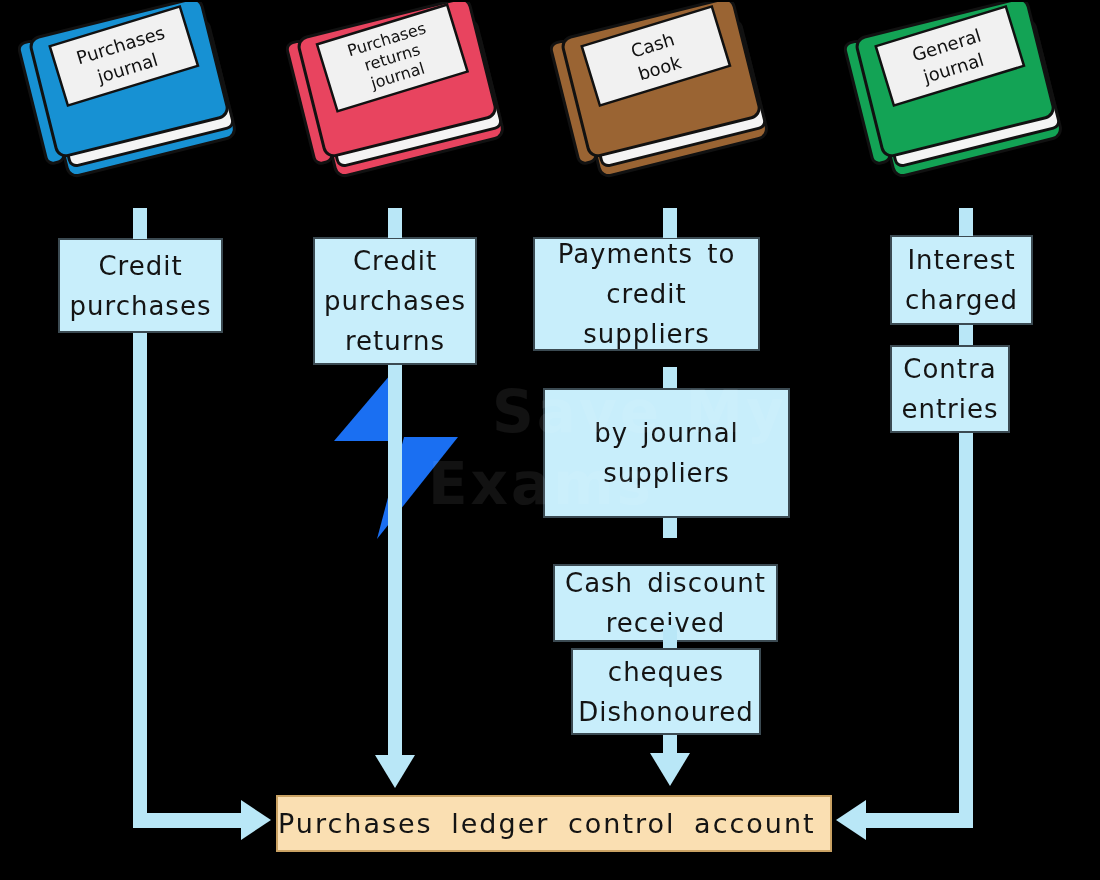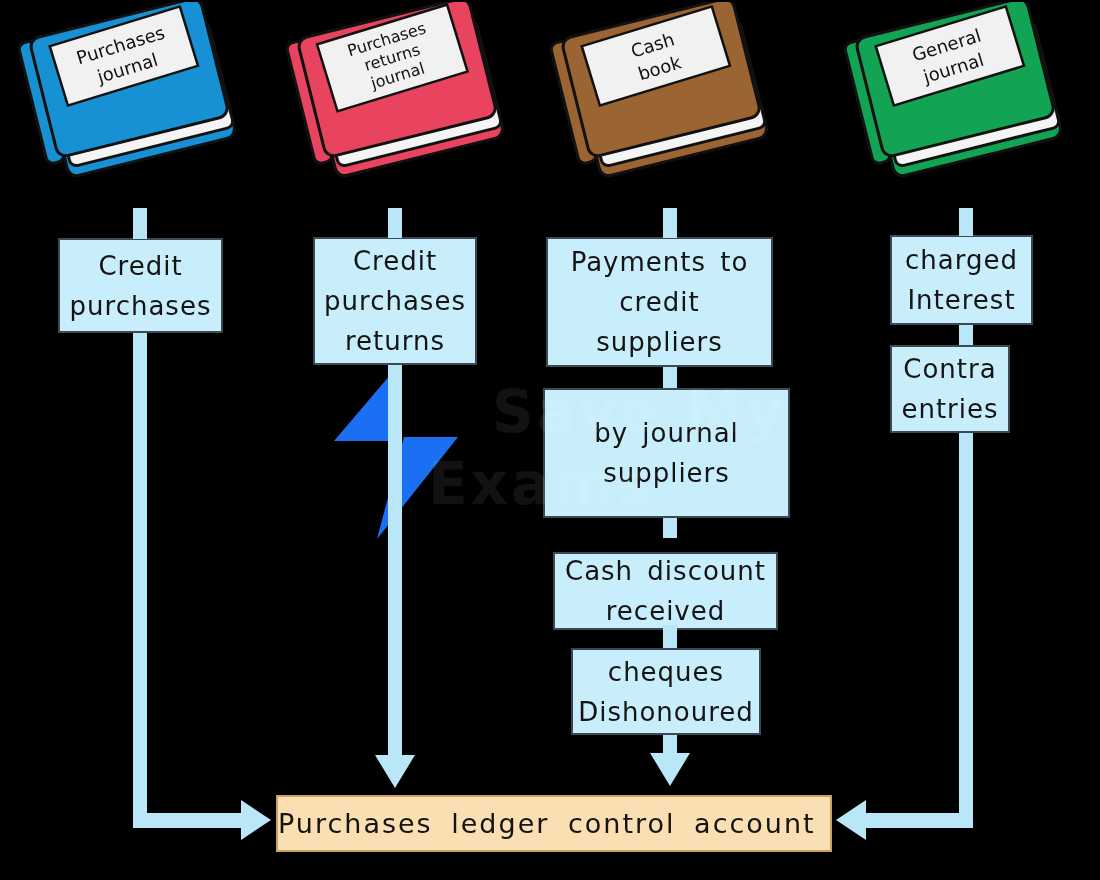--- a/index.html
+++ b/index.html
@@ -134,46 +134,46 @@
   <div class="arr-right" style="left:241px;top:800px"></div>
 
   <div class="nbox" style="left:313px;top:237px;width:164px;height:128px">
     <div>Credit</div>
     <div>purchases</div>
     <div>returns</div>
   </div>
   <div class="vline" style="left:388px;top:365px;height:390px"></div>
   <div class="arr-down" style="left:375px;top:755px"></div>
 
-  <div class="nbox" style="left:546px;top:237px;width:227px;height:130px">
+  <div class="nbox" style="left:533px;top:237px;width:227px;height:114px">
     <div>Payments to</div>
     <div>credit</div>
     <div>suppliers</div>
   </div>
   <div class="vline" style="left:663px;top:367px;height:21px"></div>
   <div class="nbox" style="left:543px;top:388px;width:247px;height:130px">
     <div>by journal</div>
     <div>suppliers</div>
   </div>
   <div class="vline" style="left:663px;top:518px;height:20px"></div>
-  <div class="nbox" style="left:553px;top:552px;width:225px;height:78px">
+  <div class="nbox" style="left:553px;top:564px;width:225px;height:78px">
     <div>Cash discount</div>
     <div>received</div>
   </div>
   <div class="vline" style="left:663px;top:625px;height:23px"></div>
   <div class="nbox" style="left:571px;top:648px;width:190px;height:87px">
     <div>cheques</div>
     <div>Dishonoured</div>
   </div>
   <div class="vline" style="left:663px;top:735px;height:20px"></div>
   <div class="arr-down" style="left:650px;top:753px"></div>
 
   <div class="nbox" style="left:890px;top:235px;width:143px;height:90px">
+    <div>Interest</div>
     <div>charged</div>
-    <div>Interest</div>
   </div>
   <div class="vline" style="left:959px;top:325px;height:20px"></div>
   <div class="nbox" style="left:890px;top:345px;width:120px;height:88px">
     <div>Contra</div>
     <div>entries</div>
   </div>
   <div class="vline" style="left:959px;top:433px;height:395px"></div>
   <div class="hline" style="left:866px;top:813px;width:107px"></div>
   <div class="arr-left" style="left:836px;top:800px"></div>
 

